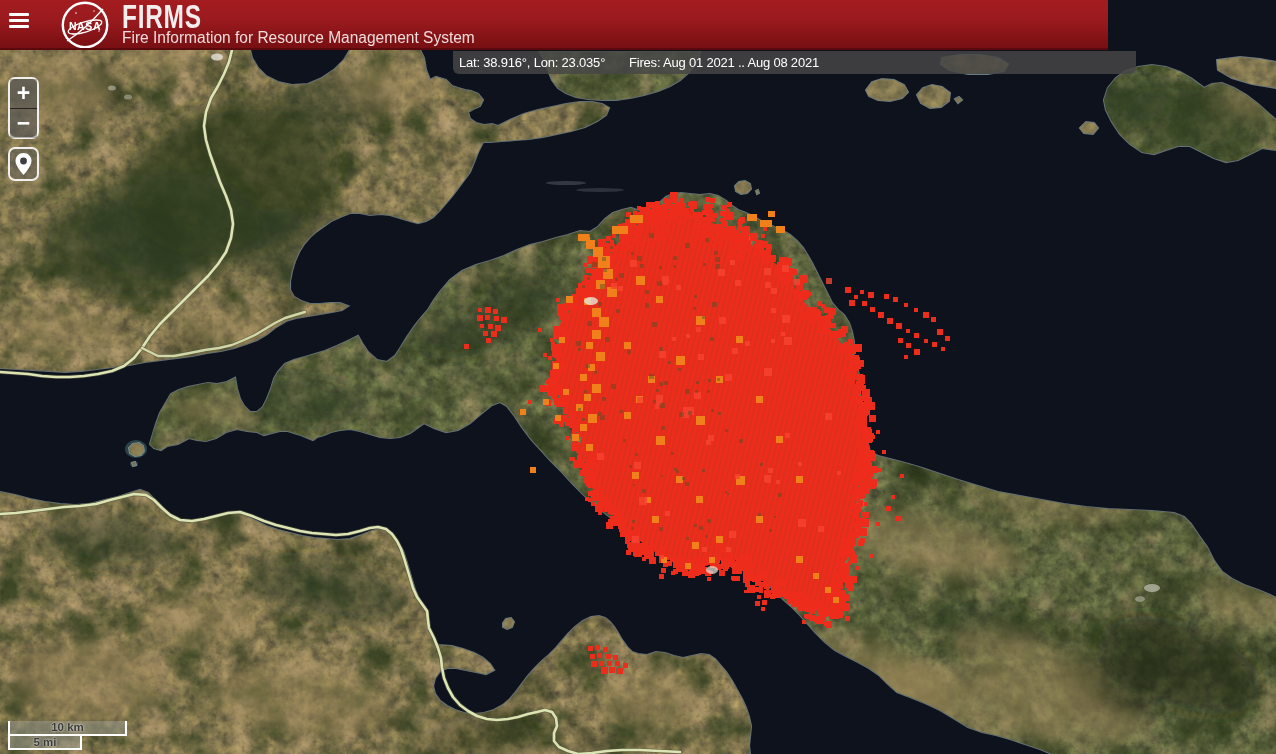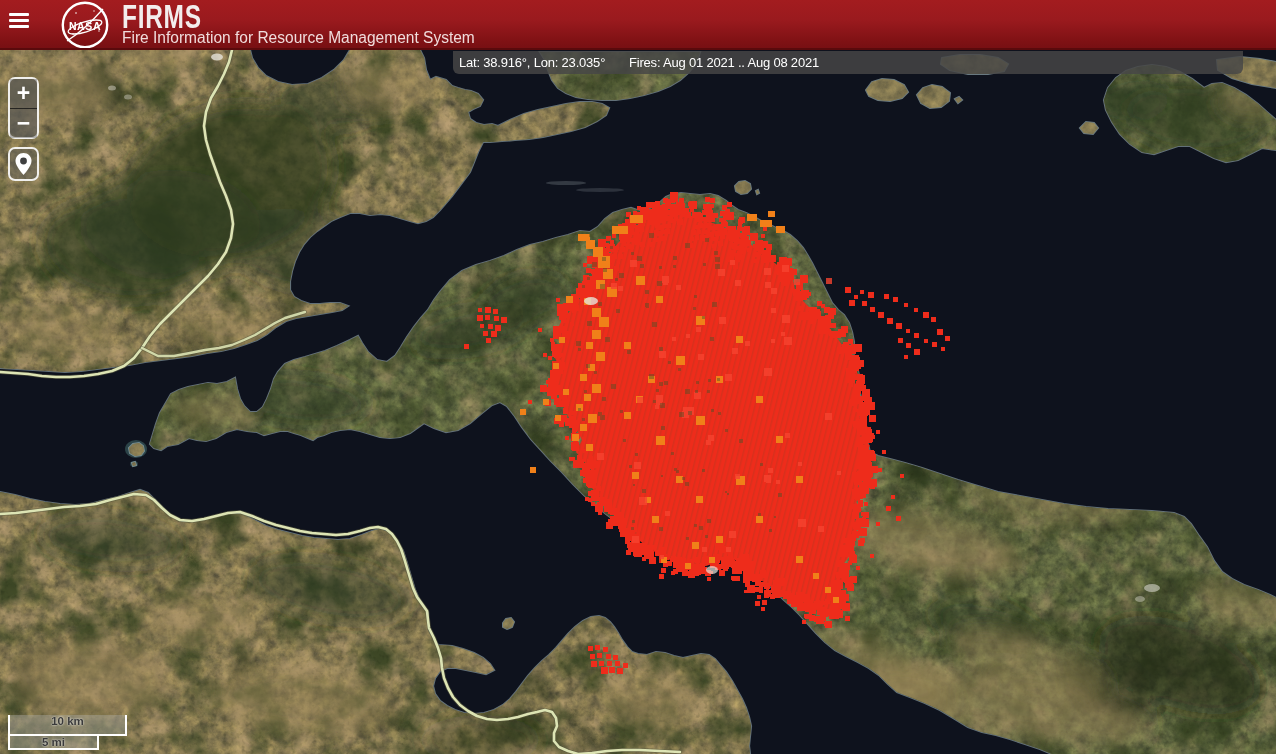--- a/index.html
+++ b/index.html
@@ -1,21 +1,21 @@
 <!DOCTYPE html>
 <html><head><meta charset="utf-8"><style>
 html,body{margin:0;padding:0;width:1276px;height:754px;overflow:hidden;background:#0e121d;font-family:"Liberation Sans",sans-serif;}
-#header{position:absolute;left:0;top:0;width:1276px;height:50px;background:linear-gradient(180deg,#a31c1f 0%,#9a1a1e 40%,#7e1114 85%,#750f13 100%);}
+#header{position:absolute;left:0;top:0;width:1108px;height:50px;background:linear-gradient(180deg,#a31c1f 0%,#9a1a1e 40%,#7e1114 85%,#750f13 100%);}
 #header:after{content:"";position:absolute;left:0;bottom:0;width:100%;height:2px;background:#5a0a0c;}
 #burger{position:absolute;left:9px;top:13px;width:20px;}
 #burger div{height:3px;background:#fff;margin-bottom:3px;border-radius:1px;}
 #logo{position:absolute;left:61px;top:1px;}
 #title{position:absolute;left:122px;top:-3px;color:#f3eded;font-weight:bold;font-size:34px;transform:scaleX(0.72);transform-origin:0 0;letter-spacing:1px;}
 #subtitle{position:absolute;left:122px;top:29px;color:#f0dcdc;font-size:16px;transform:scaleX(0.97);transform-origin:0 0;}
-#infobar{position:absolute;left:453px;top:51px;width:790px;height:23px;background:rgba(70,70,70,0.84);border-radius:0 0 6px 6px;color:#fff;font-size:13px;}
+#infobar{position:absolute;left:453px;top:51px;width:683px;height:23px;background:rgba(70,70,70,0.84);border-radius:0 0 6px 6px;color:#fff;font-size:13px;}
 #infobar span{position:absolute;top:4px;white-space:pre;letter-spacing:-0.2px;}
 .zbox{position:absolute;left:8px;width:31px;background:rgba(90,90,90,0.42);border:2px solid rgba(255,255,255,0.9);border-radius:7px;box-sizing:border-box;}
 #zoomc{top:77px;height:62px;}
 #zoomc .btn{height:29px;color:#fff;text-align:center;font-size:23px;font-weight:bold;line-height:28px;background:rgba(85,85,85,0.4);}
 #zoomc .btn+.btn{border-top:1px solid rgba(20,20,20,0.8);}
 #locc{top:147px;height:34px;}
 #scale{position:absolute;left:8px;bottom:4px;color:#3a3a3a;font-size:11.5px;font-weight:bold;}
 .sline{background:rgba(175,175,170,0.4);border:2px solid #fff;border-top:none;box-sizing:border-box;text-align:center;line-height:13px;text-shadow:0 0 2px #fff;}
 </style></head><body>
 <svg width="1276" height="704" viewBox="0 50 1276 704" style="position:absolute;left:0;top:50px">
@@ -237,14 +237,14 @@
   </div>
 <div id="zoomc" class="zbox">
     <div class="btn">+</div>
     <div class="btn">−</div>
   </div>
 <div id="locc" class="zbox"><svg width="27" height="30" viewBox="0 0 27 30">
       <path d="M13.5 4 C 9 4 5.5 7.5 5.5 12 C 5.5 17.5 13.5 26 13.5 26 C 13.5 26 21.5 17.5 21.5 12 C 21.5 7.5 18 4 13.5 4 Z" fill="#fff"></path>
       <circle cx="13.5" cy="12" r="3.4" fill="#3f3f3f"></circle>
     </svg></div>
 <div id="scale">
- <div class="sline" style="width:119px;height:21px;">10 km</div>
- <div class="sline" style="width:91px;height:14px;">5 mi</div>
+ <div class="sline" style="width:119px;height:15px;">10 km</div>
+ <div class="sline" style="width:74px;height:14px;">5 mi</div>
 </div>
 </body></html>

